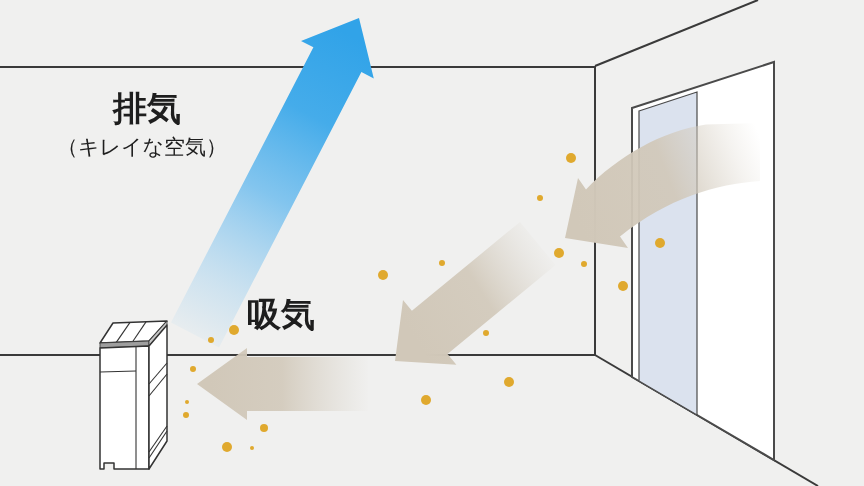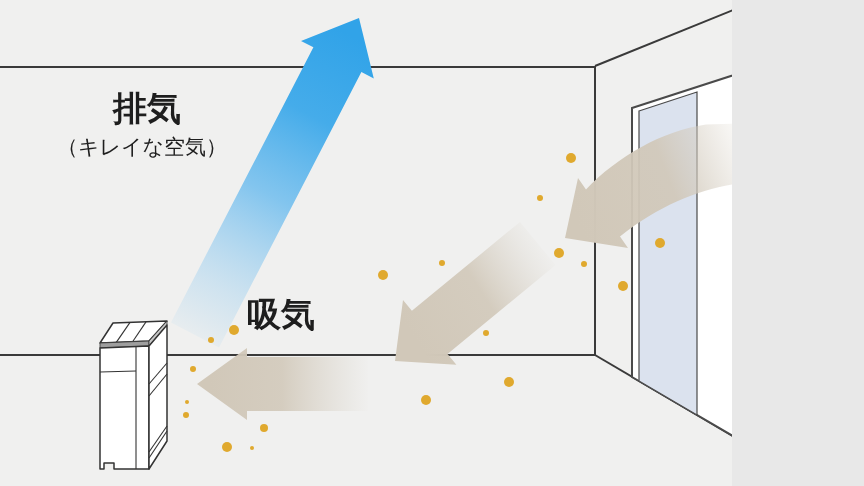--- a/index.html
+++ b/index.html
@@ -1,17 +1,17 @@
 <!DOCTYPE html>
 <html><head>
 <meta charset="utf-8">
 <style>
   html,body { margin:0; padding:0; background:#e8e8e8; }
   #stage {
-    width:732px; height:486px;
+    width:864px; height:486px;
     position:relative; overflow:hidden;
     background:#3b82f6;
     font-family:"Liberation Sans", sans-serif;
   }
   svg { display:block; }
   .label-big { font-family:"Liberation Sans", sans-serif; font-weight:bold; font-size:34px; fill:#1e1e1e; }
   .label-sub { font-family:"Liberation Sans", sans-serif; font-weight:500; font-size:21px; fill:#1e1e1e; }
 </style>
 </head>
 <body>

